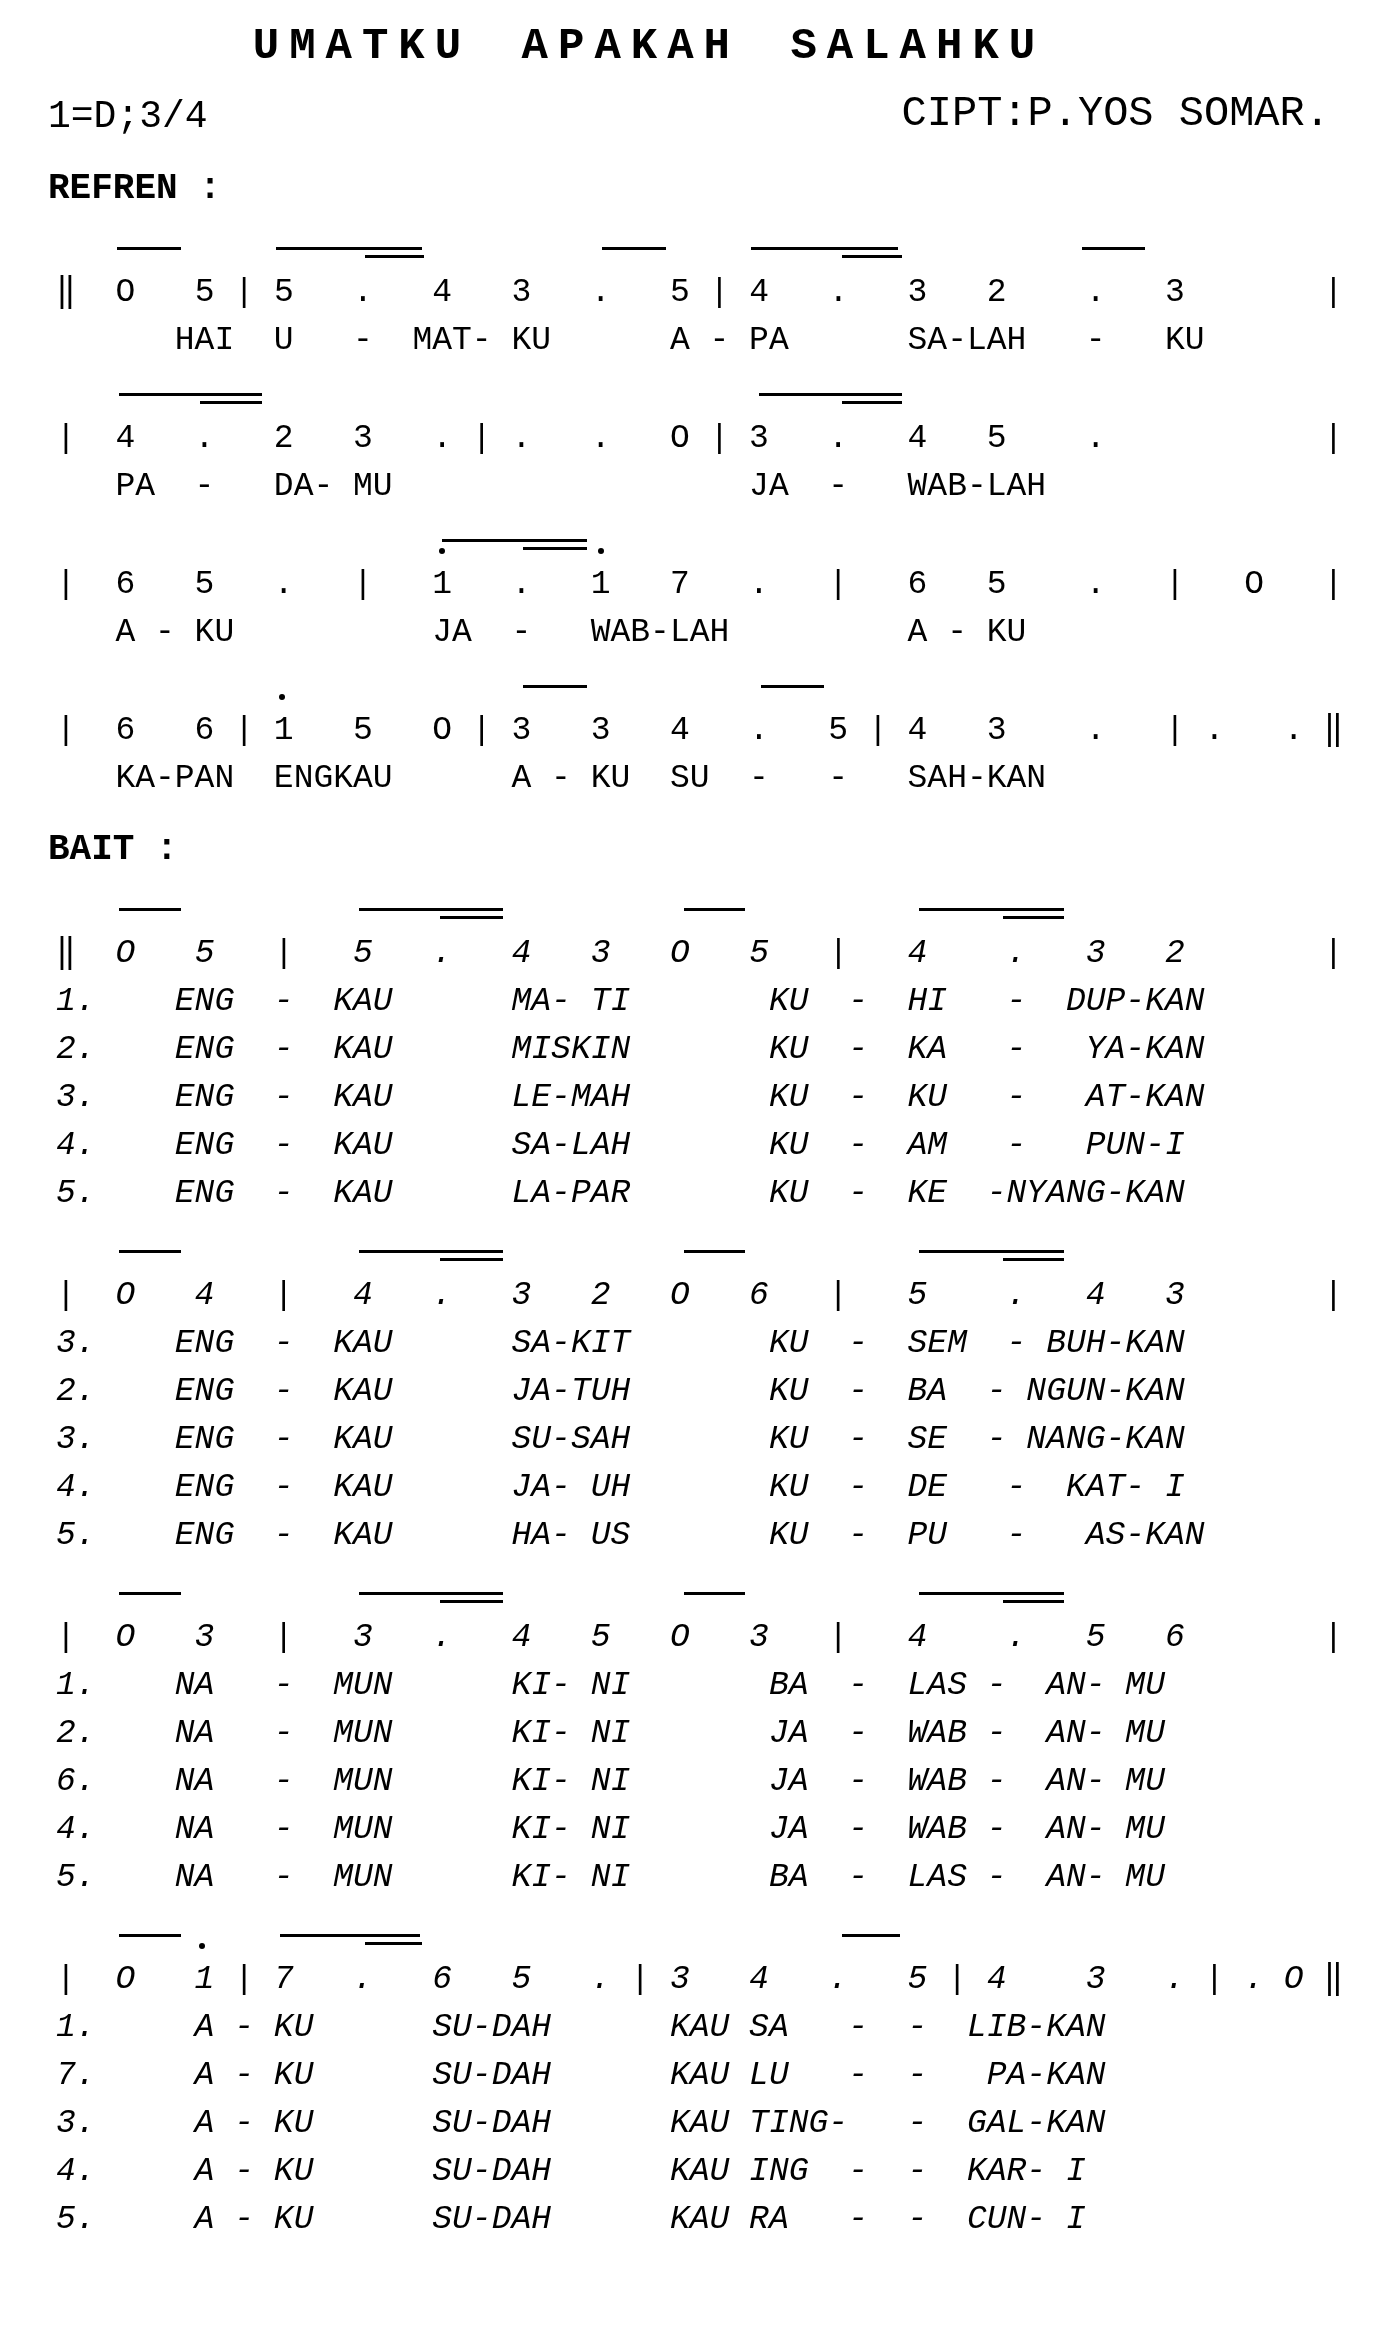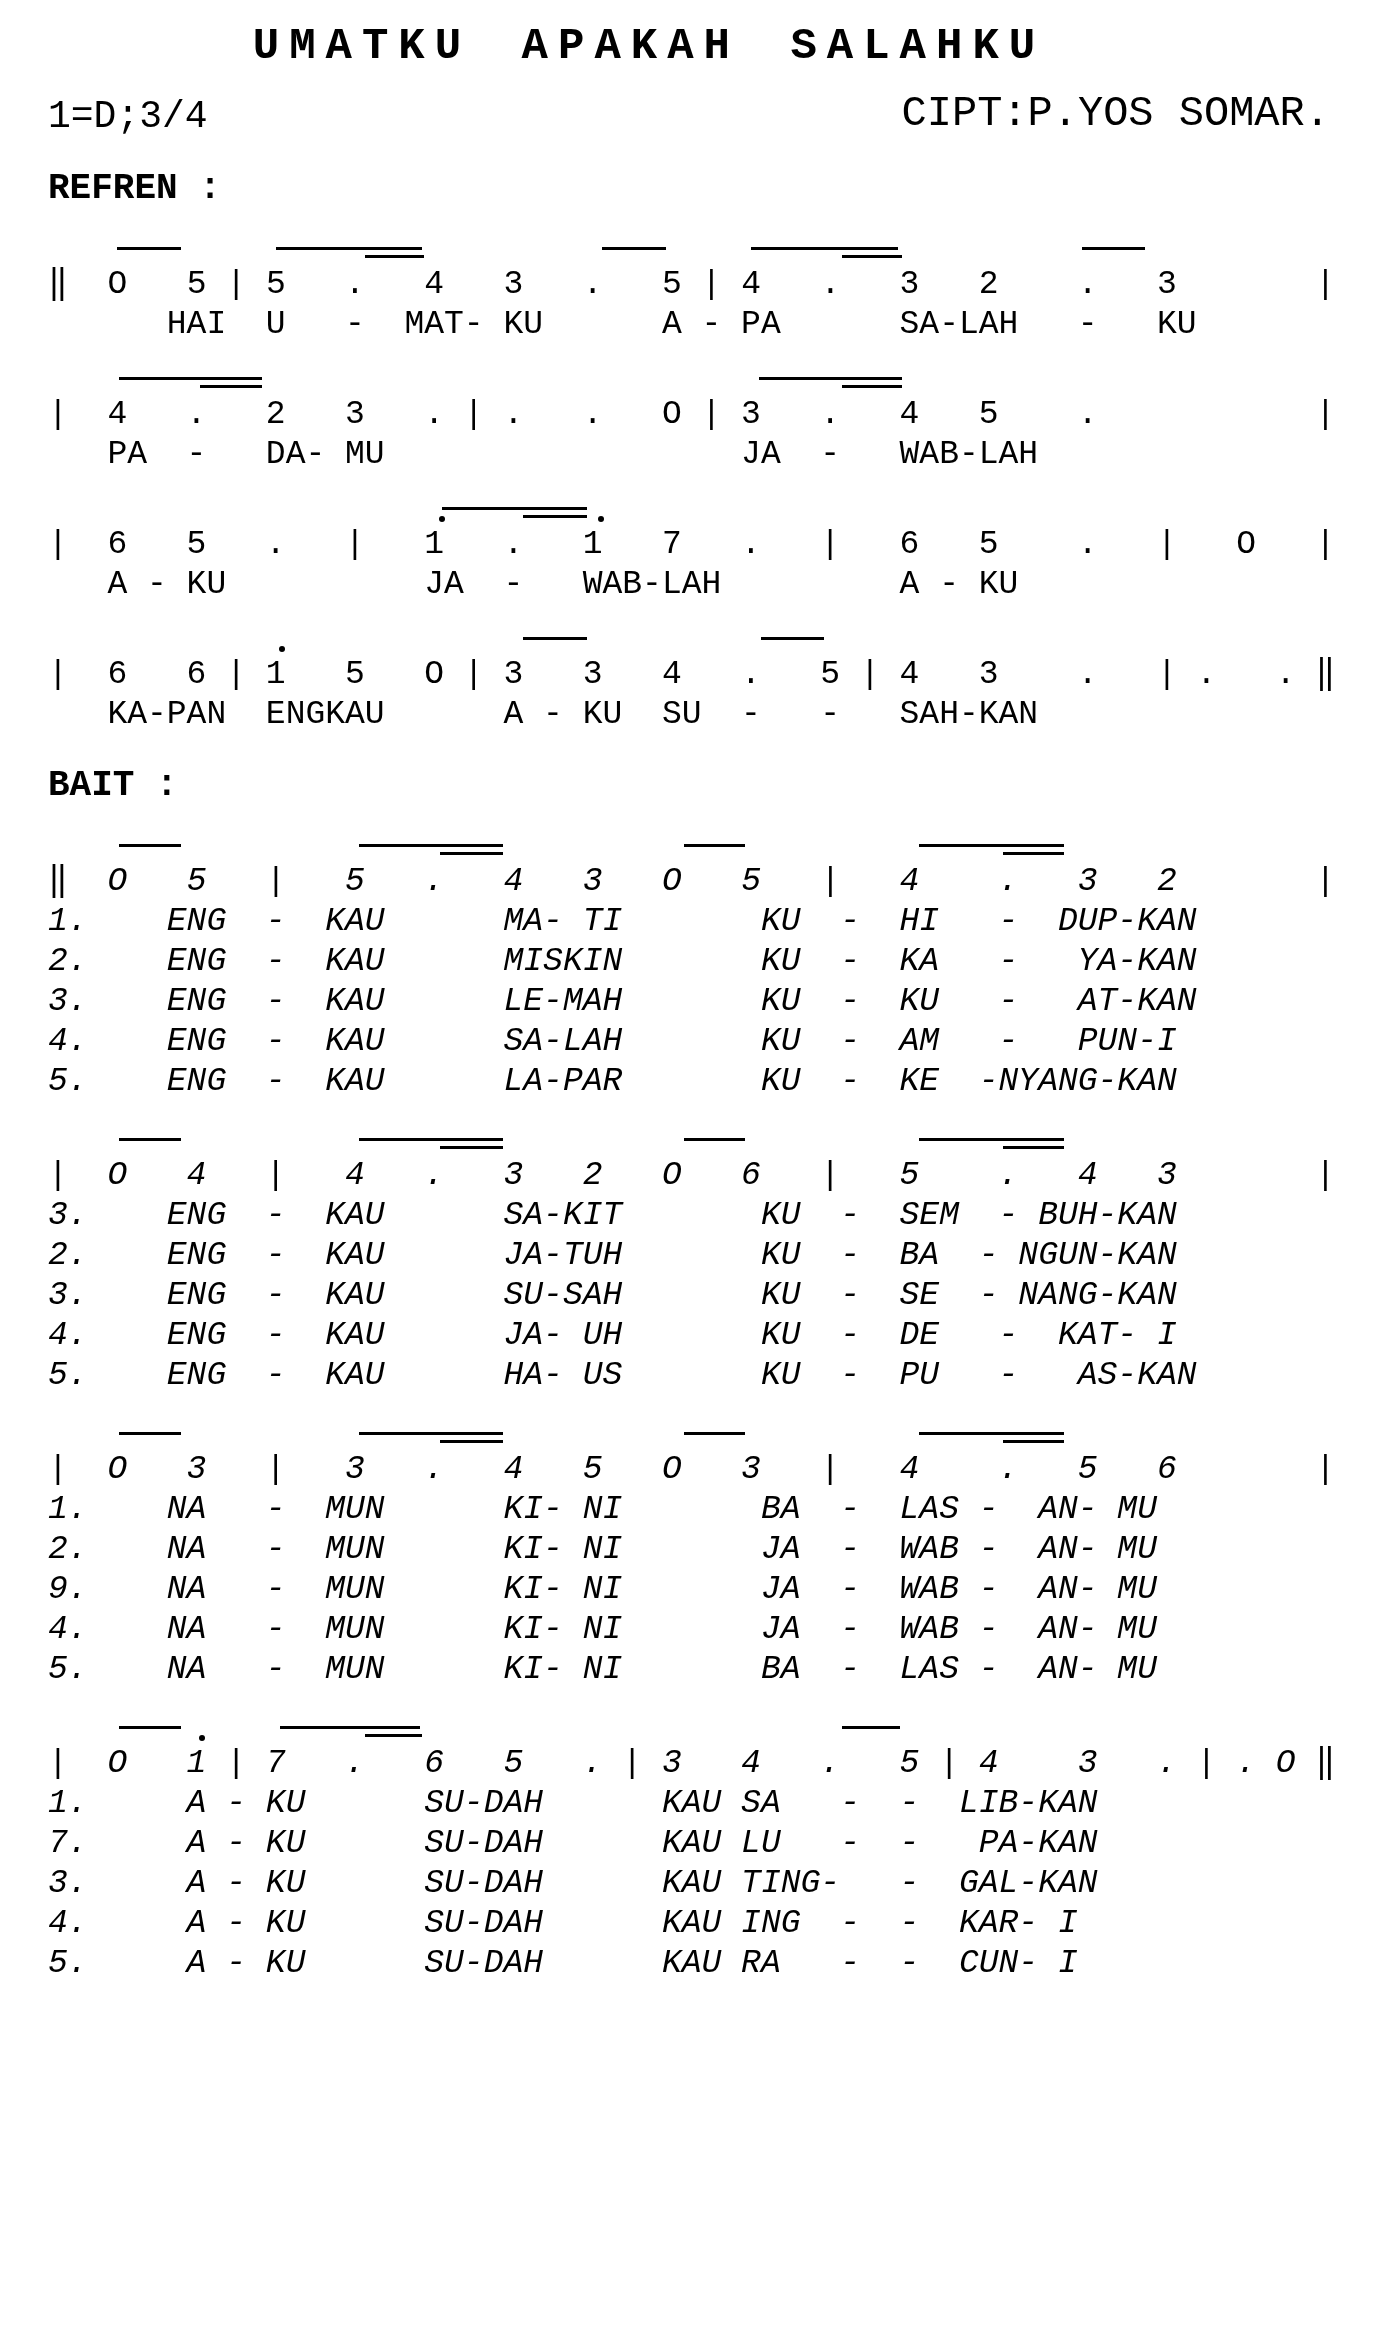--- a/index.html
+++ b/index.html
@@ -19,21 +19,21 @@
   .composer{font-size:42px;}
   .heading{font-weight:bold;font-size:36px;margin-top:30px;}
   .systems{margin-top:32px;}
   .system{position:relative;font-size:33px;line-height:40px;margin-bottom:26px;}
   .section-verse .system{margin-bottom:30px;font-style:italic;}
   .beamrow{position:relative;height:24px;}
   .beam{position:absolute;height:3px;background:#000;}
   .beam.l1{top:6px;}
   .beam.l2{top:14px;}
   .odot{position:absolute;width:6px;height:6px;border-radius:50%;background:#000;top:15px;margin-left:-3px;}
-  pre{margin:0;font-family:inherit;font-size:inherit;line-height:40px;}
+  pre{margin:8px;font-family:inherit;font-size:inherit;line-height:40px;}
 </style>
 </head>
 <body>
 
 <div class="sheet">
   <div class="title">UMATKU APAKAH SALAHKU</div>
   <div class="meta">
     <span class="keysig">1=D;3/4</span>
     <span class="composer">CIPT:P.YOS SOMAR.</span>
   </div>
@@ -126,21 +126,21 @@
             <span class="beam l1" style="left: 3.6ch; width: 3.1ch;"></span>
             <span class="beam l1" style="left: 15.7ch; width: 7.3ch;"></span>
             <span class="beam l2" style="left: 19.8ch; width: 3.2ch;"></span>
             <span class="beam l1" style="left: 32.1ch; width: 3.1ch;"></span>
             <span class="beam l1" style="left: 44ch; width: 7.3ch;"></span>
             <span class="beam l2" style="left: 48.2ch; width: 3.1ch;"></span>
           </div>
           <pre class="notes">|  O   3   |   3   .   4   5   O   3   |   4    .   5   6       |</pre>
           <pre class="lyric">1.    NA   -  MUN      KI- NI       BA  -  LAS -  AN- MU</pre>
           <pre class="lyric">2.    NA   -  MUN      KI- NI       JA  -  WAB -  AN- MU</pre>
-          <pre class="lyric">9.    NA   -  MUN      KI- NI       JA  -  WAB -  AN- MU</pre>
+          <pre class="lyric">6.    NA   -  MUN      KI- NI       JA  -  WAB -  AN- MU</pre>
           <pre class="lyric">4.    NA   -  MUN      KI- NI       JA  -  WAB -  AN- MU</pre>
           <pre class="lyric">5.    NA   -  MUN      KI- NI       BA  -  LAS -  AN- MU</pre>
         </div>
         <div class="system">
           <div class="beamrow">
             <span class="beam l1" style="left: 3.6ch; width: 3.1ch;"></span>
             <span class="beam l1" style="left: 11.7ch; width: 7.1ch;"></span>
             <span class="beam l2" style="left: 16ch; width: 2.9ch;"></span>
             <span class="beam l1" style="left: 40.1ch; width: 2.9ch;"></span>
             <span class="odot" style="left: 7.8ch;"></span>

